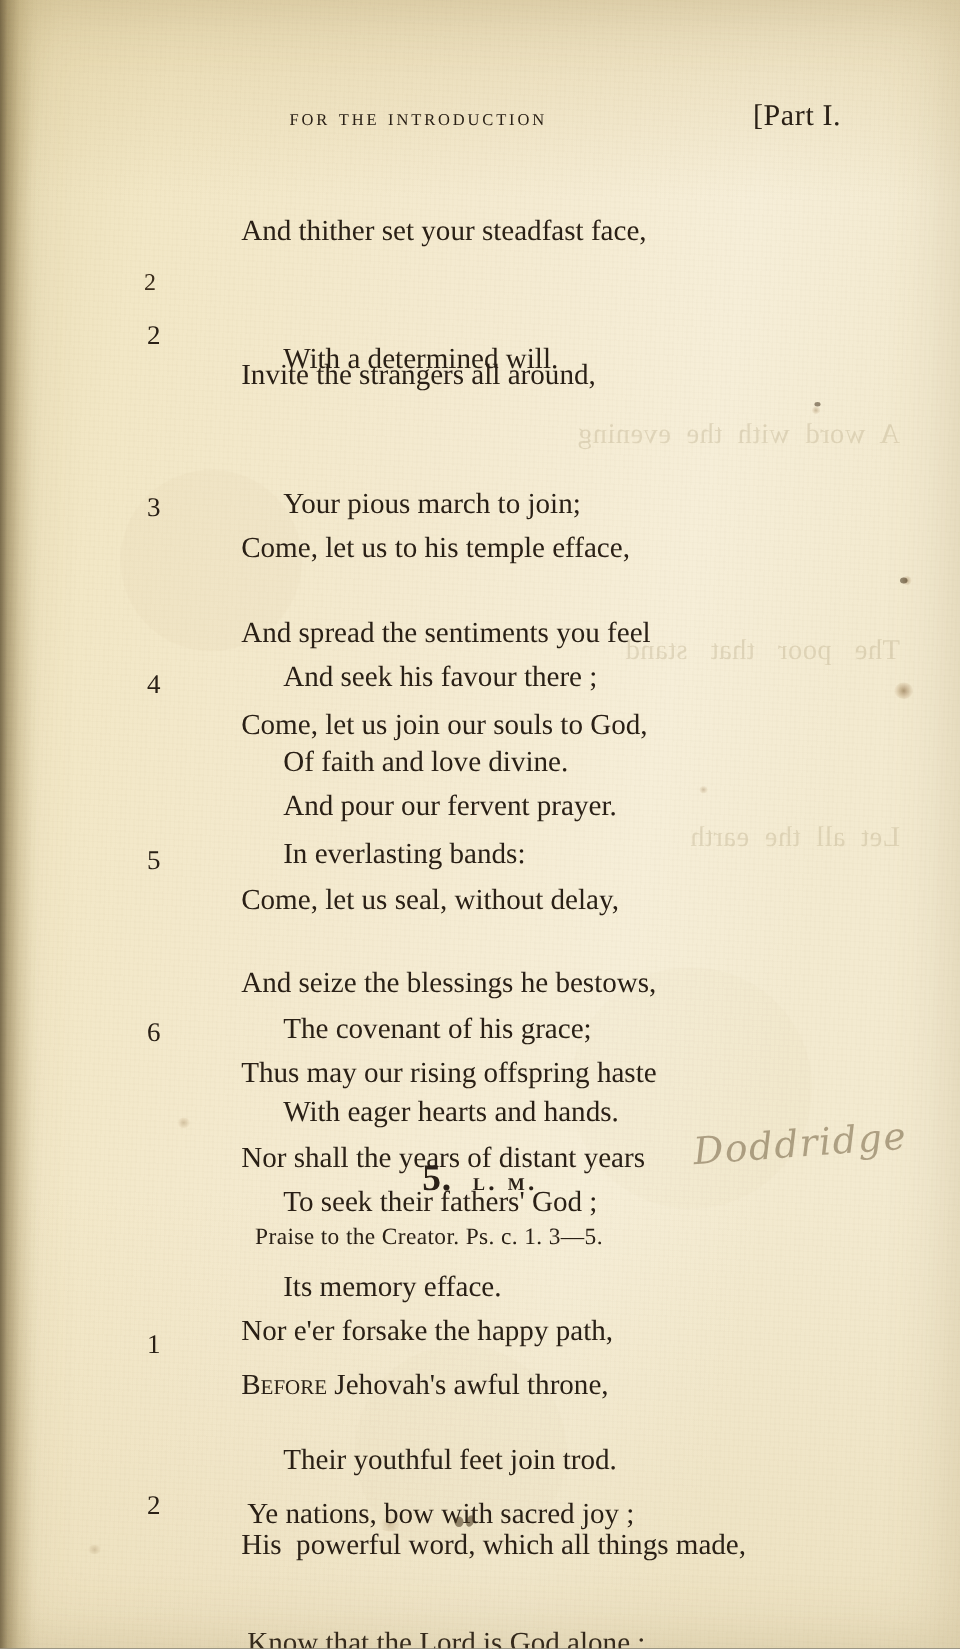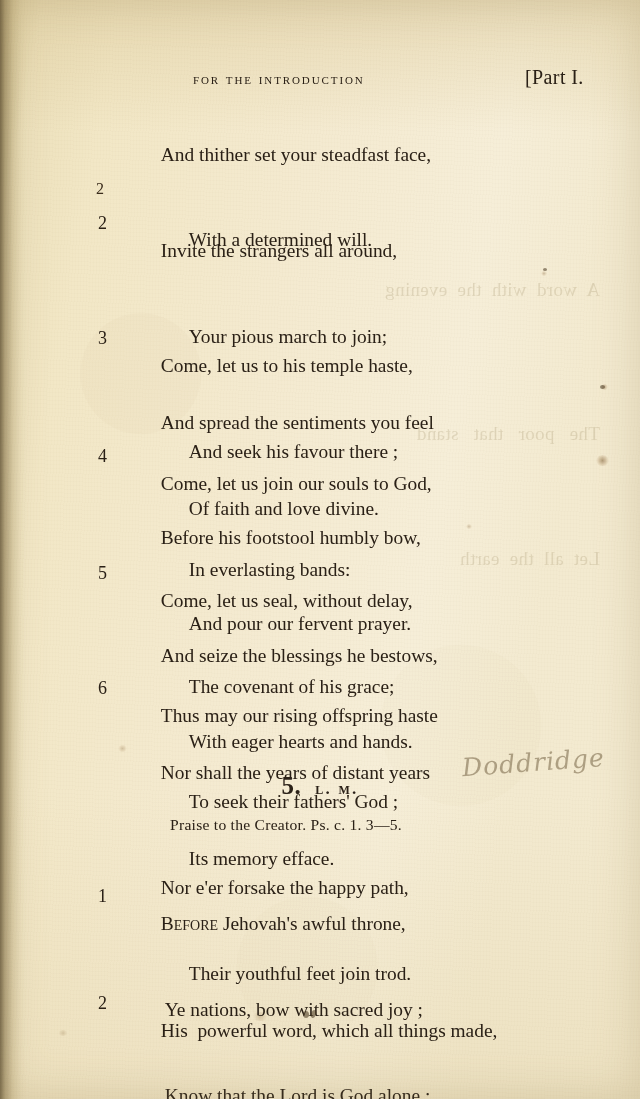--- a/index.html
+++ b/index.html
@@ -117,21 +117,21 @@
     top: 0;
     font-size: 15.5px;
     letter-spacing: 1.9px;
     font-weight: 400;
     font-variant: small-caps;
     text-transform: lowercase;
     color: #2a2016;
   }
   .runhead-part {
     position: absolute;
-    left: 525px;
+    left: 502px;
     top: -4px;
     font-size: 20px;
     color: #2a2016;
     letter-spacing: .4px;
   }
 
   .stanza {
     position: absolute;
     left: 98px;
     width: 470px;
@@ -270,27 +270,24 @@
         <span class="vtext">And spread the sentiments you feel</span>
       </div>
       <div class="vline">
         <span class="vtext ind">Of faith and love divine.</span>
       </div>
     </div>
 
     <div class="stanza" style="top:295px">
       <div class="vline">
         <span class="vnum">3</span>
-        <span class="vtext">Come, let us to his temple haste,</span>
+        <span class="vtext">Come, let us to his temple efface,</span>
       </div>
       <div class="vline">
         <span class="vtext ind">And seek his favour there ;</span>
-      </div>
-      <div class="vline">
-        <span class="vtext">Before his footstool humbly bow,</span>
       </div>
       <div class="vline">
         <span class="vtext ind">And pour our fervent prayer.</span>
       </div>
     </div>
 
     <div class="stanza" style="top:413px">
       <div class="vline">
         <span class="vnum">4</span>
         <span class="vtext">Come, let us join our souls to God,</span>

